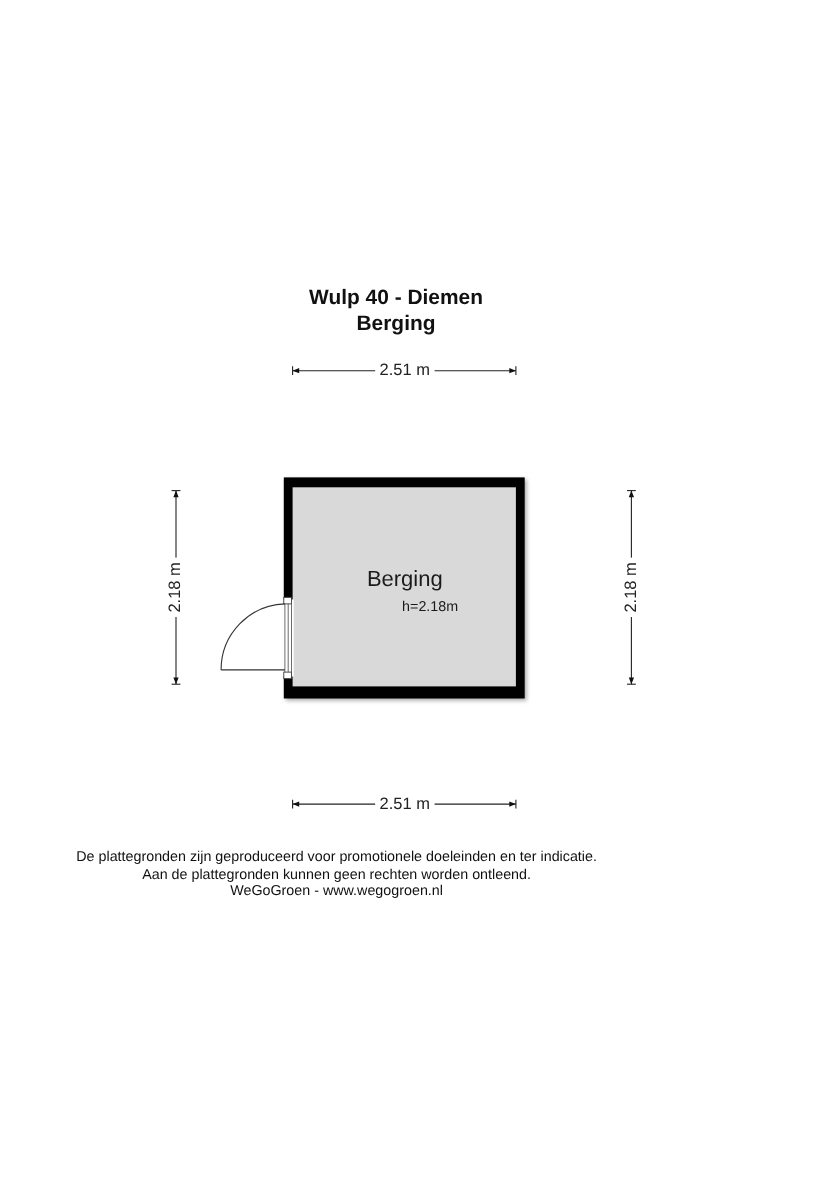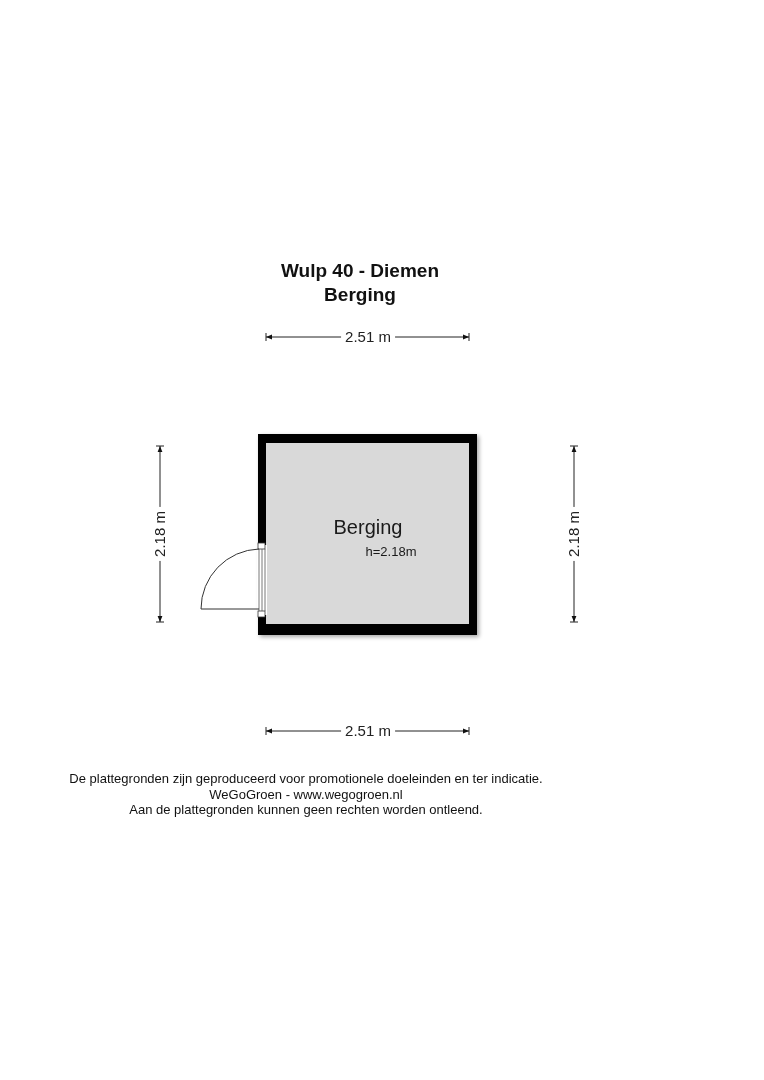--- a/index.html
+++ b/index.html
@@ -160,15 +160,15 @@
 <div class="dim-label dim-h" style="left:368px; top:337px;">2.51 m</div>
 <div class="dim-label dim-h" style="left:368px; top:731px;">2.51 m</div>
 <div class="dim-label dim-v" style="left:160px; top:534px;">2.18 m</div>
 <div class="dim-label dim-v" style="left:574px; top:534px;">2.18 m</div>
 
 <div class="room-name">Berging</div>
 <div class="room-height">h=2.18m</div>
 
 <div class="disclaimer">
   <div>De plattegronden zijn geproduceerd voor promotionele doeleinden en ter indicatie.</div>
+  <div>Aan de plattegronden kunnen geen rechten worden ontleend.</div>
   <div>WeGoGroen -  www.wegogroen.nl</div>
-  <div>Aan de plattegronden kunnen geen rechten worden ontleend.</div>
 </div>
 
 </body></html>

